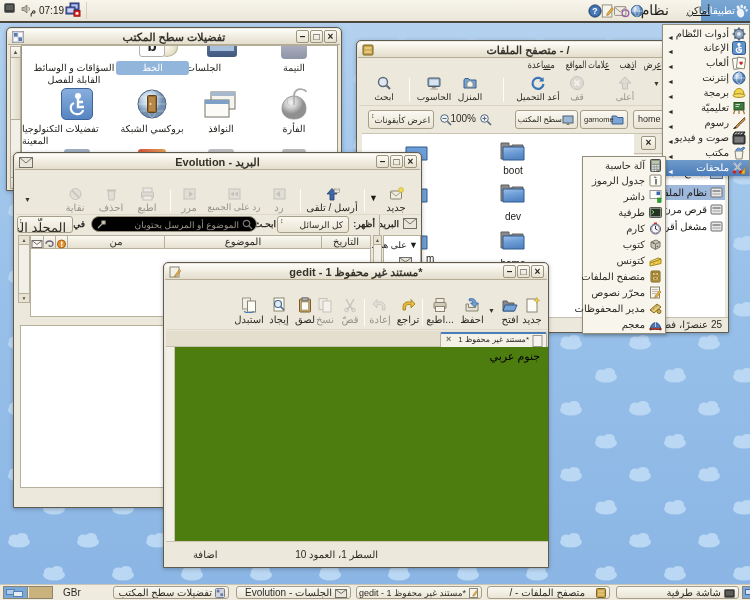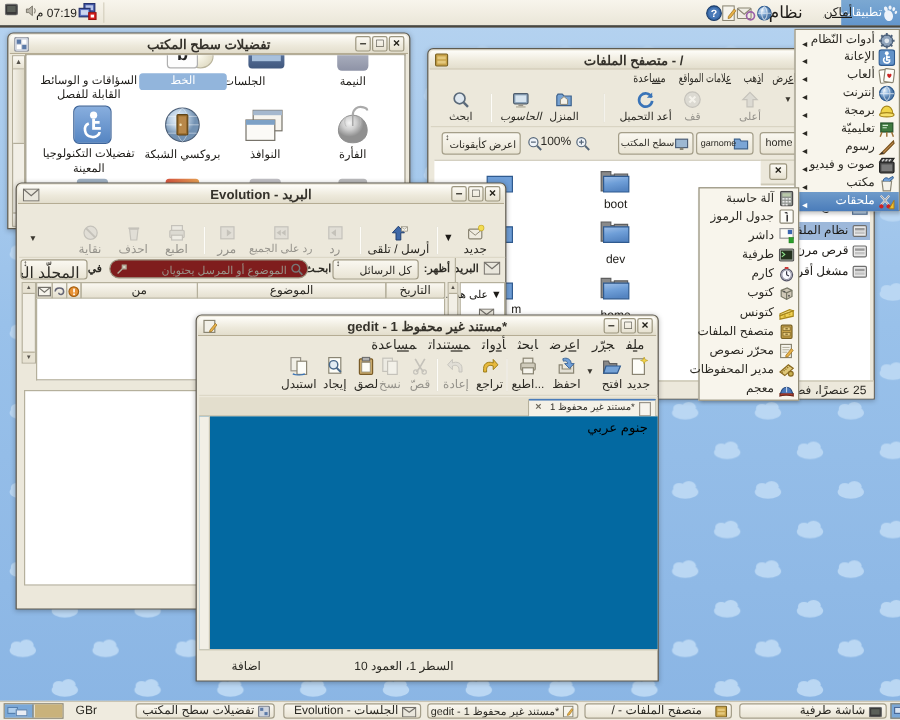--- a/index.html
+++ b/index.html
@@ -122,21 +122,21 @@
       <svg width="30" height="30" viewBox="0 0 30 30">
           <circle cx="16" cy="7" r="3" fill="#fff"></circle>
           <path d="M16 10 L16 18 L22 18 M16 13 L21 13" stroke="#fff" stroke-width="2.4" fill="none"></path>
           <path d="M12 14 C7 16 8 24 14 25 C18 26 21 23 21 21" stroke="#fff" stroke-width="2.2" fill="none"></path>
         </svg>
     </div>
 
     <div class="abs" style="left:242px;top:77px;width:60px;text-align:center;font-size:9.5px;color:#1c1a16;">الفأرة</div>
     <div class="abs" style="left:168px;top:77px;width:62px;text-align:center;font-size:9.5px;color:#1c1a16;">النوافذ</div>
     <div class="abs" style="left:87px;top:77px;width:86px;text-align:center;font-size:9.5px;color:#1c1a16;">بروكسي الشبكة</div>
-    <div class="abs" style="left:0px;top:77px;width:104px;text-align:center;font-size:9.5px;color:#1c1a16;line-height:12px;">تفضيلات التكنولوجيا<br>المعينة</div>
+    <div class="abs" style="left:0px;top:77px;width:104px;text-align:left;font-size:9.5px;color:#1c1a16;line-height:12px;">تفضيلات التكنولوجيا<br>المعينة</div>
 
     <div class="abs" style="left:260px;top:103px;width:24px;height:9px;background:#b9b9bb;border-radius:3px 3px 0 0;"></div>
     <div class="abs" style="left:186px;top:103px;width:26px;height:9px;background:#c0bfc4;border-radius:3px 3px 0 0;"></div>
     <div class="abs" style="left:116px;top:103px;width:28px;height:9px;background:linear-gradient(90deg,#d8553f,#e8a052);border-radius:3px 3px 0 0;"></div>
     <div class="abs" style="left:42px;top:103px;width:26px;height:9px;background:#9fb0c2;border-radius:3px 3px 0 0;"></div>
   </div>
 </div>
 
 <div class="abs win" style="left:356px;top:40px;width:373px;height:293px;">
   <div class="tbar">
@@ -176,21 +176,21 @@
           <path d="M13.5 2 L13.5 6.5 L9 6.5 Z" fill="#3a74b8"></path>
         </svg>أعد التحميل
     </div>
     <div class="sep" style="right:224px;top:4px;height:24px;"></div>
     <div class="tbtn" style="right:240px;top:1px;width:36px;font-size:9px;">
       <svg class="ic" width="16" height="16" viewBox="0 0 16 16">
           <path d="M2 5 L2 13 L14 13 L14 5 L8 5 L6.5 3.5 L3 3.5 Z" fill="#77a3d4" stroke="#3c618c"></path>
           <path d="M5 8 L8 5.5 L11 8 L11 12 L5 12 Z" fill="#f5f2e8" stroke="#8a8573" stroke-width="0.8"></path>
         </svg>المنزل
     </div>
-    <div class="tbtn" style="right:272px;top:1px;width:44px;font-size:9px;font-style:italic;">
+    <div class="tbtn" style="right:272px;top:1px;width:44px;font-size:9px;">
       <svg class="ic" width="16" height="16" viewBox="0 0 16 16">
           <rect x="2" y="3" width="12" height="8.5" rx="1" fill="#8fa6bd" stroke="#4e5d6d"></rect>
           <rect x="3.5" y="4.5" width="9" height="5.5" fill="#d7e4ef"></rect>
           <rect x="6" y="12" width="4" height="1.5" fill="#9a958a"></rect>
           <rect x="4" y="13.5" width="8" height="1.2" fill="#b9b4a4"></rect>
         </svg>الحاسوب
     </div>
     <div class="sep" style="right:318px;top:4px;height:24px;"></div>
     <div class="tbtn" style="right:328px;top:1px;width:32px;font-size:9px;">
       <svg class="ic" width="16" height="16" viewBox="0 0 16 16">
@@ -382,21 +382,21 @@
         <path d="M0.5 0.5 L7 6 L13.5 0.5" fill="none" stroke="#73706a"></path>
       </svg>
     <div class="abs" style="right:22px;top:4px;font-size:9px;font-weight:bold;color:#2c2a24;">البريد</div>
     <div class="abs" style="right:41px;top:0;width:1px;height:20px;background:#b5b09c;"></div>
     <div class="abs" style="right:46px;top:4px;font-size:9px;font-weight:bold;color:#2c2a24;direction:rtl;">أظهر:</div>
     <div class="gbtn" style="right:72px;top:1px;width:72px;height:17px;direction:rtl;">
       <span class="abs" style="right:5px;top:3px;font-size:9px;">كل الرسائل</span>
       <span class="abs" style="left:2px;top:0px;font-size:7px;color:#3a372f;">↕</span>
     </div>
     <div class="abs" style="right:145px;top:4px;font-size:9px;font-weight:bold;color:#2c2a24;direction:rtl;">ابحـث:</div>
-    <div class="abs" style="right:164px;top:1px;width:166px;height:16px;background:#7f1d1d;border:1px solid #9a9480;border-radius:8px;direction:rtl;">
+    <div class="abs" style="right:164px;top:1px;width:166px;height:16px;background:#000000;border:1px solid #9a9480;border-radius:8px;direction:rtl;">
       <svg class="abs" style="right:3px;top:2px;" width="11" height="11" viewBox="0 0 11 11">
           <circle cx="4.5" cy="4.5" r="3.2" fill="none" stroke="#777" stroke-width="1.2"></circle>
           <path d="M7 7 L10 10" stroke="#777" stroke-width="1.4"></path>
         </svg>
       <span class="abs" style="right:17px;top:3px;font-size:9px;color:#9a958a;">الموضوع أو المرسل يحتويان</span>
       <svg class="abs" style="left:4px;top:2px;" width="11" height="11" viewBox="0 0 11 11">
           <path d="M2 9 L6 5 M6 5 L6 2 L9 2 L9 5 Z" stroke="#b0ab9a" fill="#d8d3c4" stroke-width="1.2"></path>
         </svg>
     </div>
     <div class="abs" style="right:336px;top:4px;font-size:9px;font-weight:bold;color:#2c2a24;">في</div>
@@ -454,23 +454,20 @@
 
 <div class="abs win" style="left:163px;top:262px;width:386px;height:306px;">
   <div class="tbar">
     <svg class="wicon" viewBox="0 0 12 12">
         <rect x="1" y="1" width="9" height="10" fill="#f2f0e8" stroke="#8a8573"></rect>
         <path d="M6 9 L10.5 3.5 L11.8 4.8 L7.5 10.2 L5.6 10.6 Z" fill="#e8b24a" stroke="#9a6f1f" stroke-width="0.6"></path>
       </svg>
     <div class="ttext" dir="rtl">*مستند غير محفوظ gedit - 1</div>
     <div class="wbtns"><span class="wbtn">–</span><span class="wbtn">□</span><span class="wbtn">×</span></div>
   </div>
-  <div class="mbar" style="right:6px;top:18px;">
-    <span>م<u>ل</u>ف</span><span>ج<u>رّ</u>ر</span><span>ا<u>ع</u>رض</span><span>ا<u>ب</u>حث</span><span>أ<u>د</u>وات</span><span>م<u>س</u>تندات</span><span>م<u>س</u>اعدة</span>
-  </div>
 
   <div class="abs" style="left:2px;top:32px;width:382px;height:35px;border-bottom:1px solid #ddd8c7;">
     <div class="tbtn" style="right:1px;top:2px;width:30px;">
       <svg class="ic" width="16" height="16" viewBox="0 0 16 16">
           <rect x="3" y="2" width="10" height="13" fill="#fdfdf8" stroke="#8a8573"></rect>
           <path d="M12.8 0.5 L13.6 2.6 L15.8 3.4 L13.6 4.2 L12.8 6.3 L12 4.2 L9.8 3.4 L12 2.6 Z" fill="#f3d54a" stroke="#b89a20" stroke-width="0.5"></path>
         </svg>جديد
     </div>
     <div class="tbtn" style="right:23px;top:2px;width:30px;">
       <svg class="ic" width="16" height="16" viewBox="0 0 16 16">
@@ -543,21 +540,21 @@
   <div class="abs" style="left:2px;top:68px;width:382px;height:16px;background:#e3decd;border-bottom:1px solid #c5c0ad;">
     <div class="abs" style="right:1px;top:1px;width:107px;height:15px;background:#f4f1e7;border:1px solid #b5b09c;border-bottom:0;border-top:2px solid #4a7cba;border-radius:2px 2px 0 0;overflow:hidden;">
       <span class="abs" style="left:5px;top:0px;font-size:9px;color:#6e6a5e;font-weight:bold;">×</span>
       <span class="abs" style="right:17px;top:1px;font-size:8px;color:#2c2a24;direction:rtl;white-space:nowrap;">*مستند غير محفوظ 1</span>
       <svg class="abs" style="right:3px;top:1px;" width="11" height="12" viewBox="0 0 11 12">
           <rect x="1" y="0.5" width="9" height="11" fill="#f6f4ee" stroke="#9a958a"></rect>
         </svg>
     </div>
   </div>
 
-  <div class="abs" style="left:2px;top:84px;width:382px;height:194px;background:#0369a1;">
+  <div class="abs" style="left:2px;top:84px;width:382px;height:194px;background:#4d7c0f;">
     <div class="abs" style="left:0;top:0;width:9px;height:194px;background:#f2efe6;border-right:1px solid #cac5b2;"></div>
     <div class="abs" style="right:8px;top:3px;font-size:11px;color:#000;direction:rtl;">جنوم عربي</div>
   </div>
 
   <div class="abs" style="left:2px;top:278px;width:382px;height:26px;border-top:1px solid #cac5b2;">
     <div class="abs" style="right:170px;top:7px;font-size:10px;color:#2c2a24;direction:rtl;">السطر 1، العمود 10</div>
     <div class="abs" style="left:27px;top:7px;font-size:10px;color:#2c2a24;direction:rtl;">اضافة</div>
   </div>
 </div>
 

